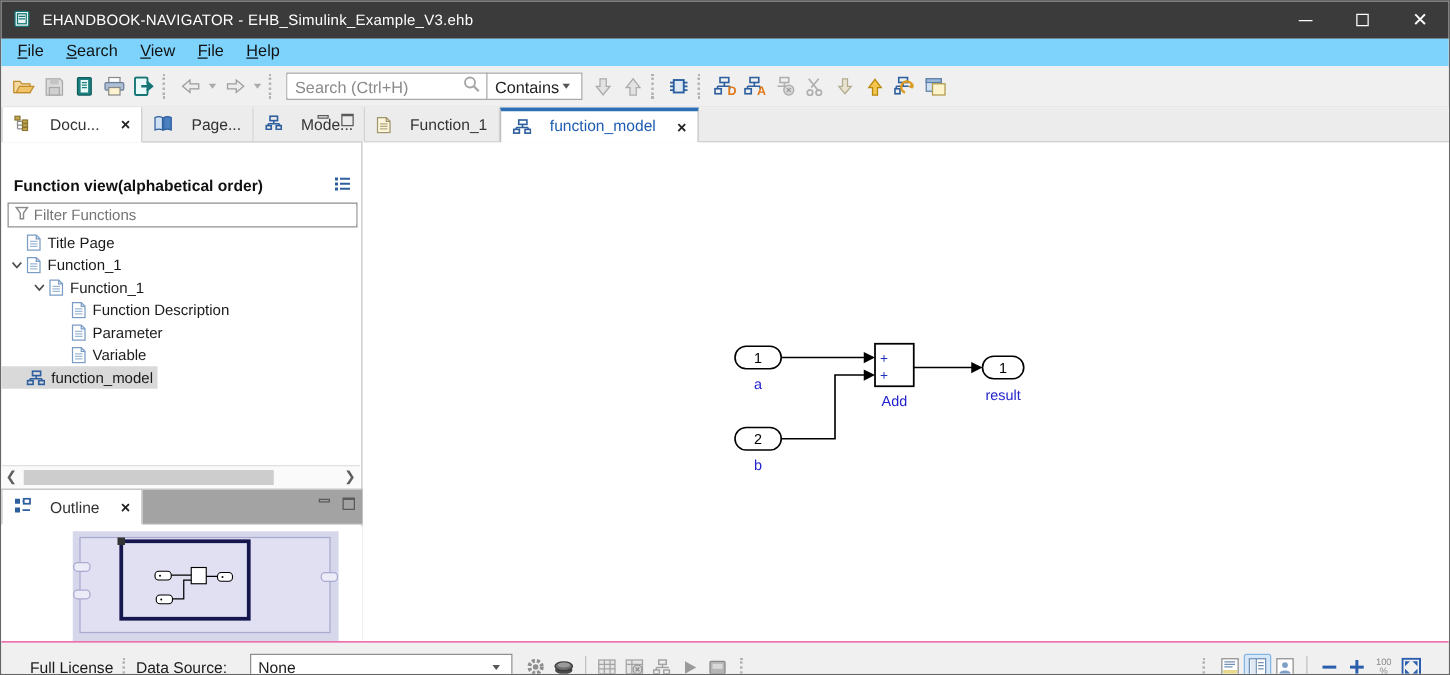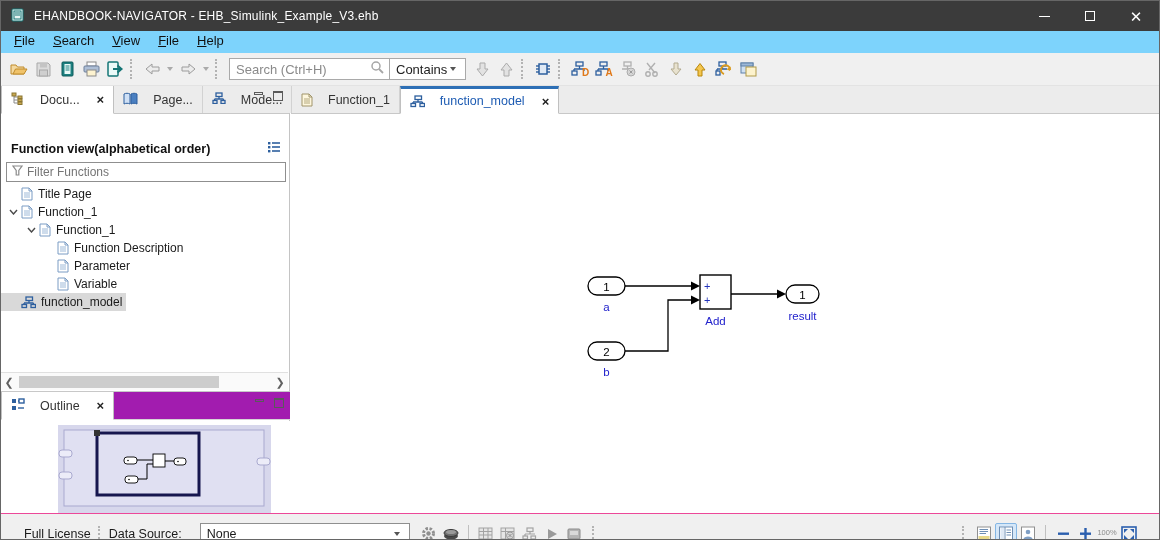--- a/index.html
+++ b/index.html
@@ -64,35 +64,35 @@
   .trow .lbl { margin-left:5px; white-space:nowrap; font-size:12px; }
   .trow.sel { background:#d9d9d9; }
 
   
   .hscroll { position:absolute; left:0; top:286px; width:287px; height:18px; background:#fafafa; border-top:1px solid #e0e0e0; display:flex; align-items:center; }
   .harrow { width:16px; text-align:center; color:#606060; font-size:11px; line-height:18px; }
   .hthumb { height:12px; background:#cdcdcd; width:200px; margin-left:2px; }
   .hspacer { flex:1; }
 
   
-  .outlinebar { position:absolute; left:0; top:305px; width:289px; height:29px; background:#a21caf; border-top:1px solid #c8c8c8; border-bottom:1px solid #d6d6d6; display:flex; }
+  .outlinebar { position:absolute; left:0; top:305px; width:289px; height:29px; background:#a3a3a3; border-top:1px solid #c8c8c8; border-bottom:1px solid #d6d6d6; display:flex; }
   .outline-content { position:absolute; left:0; top:335px; width:289px; height:92px; background:#fff; overflow:hidden; }
 
   
   .canvas { position:absolute; left:0; top:28px; width:870px; height:399px; background:#fff; }
 
   
   .statusbar { position:absolute; left:0; top:512px; width:100%; height:40px; background:#f0f0f0; border-top:1px solid #ec4899; display:flex; align-items:center; padding:0 19px; font-size:12.5px; }
   .ssep-dot { width:4px; height:16px; border-left:2px dotted #b3b3b3; margin:0 7px; }
   .ssep { width:1px; height:18px; background:#c0c0c0; margin:0 6px; }
   .combobox { width:210px; height:21px; background:#fff; border:1px solid #8f8f8f; display:flex; align-items:center; justify-content:space-between; padding:0 6px; margin-left:18px; }
   .sbtn { width:22px; height:21px; display:flex; align-items:center; justify-content:center; border-radius:2px; }
   .sbtn.activeview { background:#d5e7f8; border:1px solid #84b6e4; }
   .spacer { flex:1; }
-  .zoom100 { display:flex; flex-direction:row; justify-content:center; line-height:6.5px; color:#8b8b8b; font-size:7.5px; font-weight:normal; width:22px; }
+  .zoom100 { display:flex; flex-direction:column; align-items:center; justify-content:center; line-height:6.5px; color:#8b8b8b; font-size:7.5px; font-weight:normal; width:22px; }
 </style>
 </head>
 <body>
 
 <div class="window">
 
   <div class="titlebar">
     <span class="appicon">
       <svg width="16" height="16" viewBox="0 0 16 16">
           <rect x="2" y="2" width="11" height="12" rx="1" fill="#e8f4f2" stroke="#157575"></rect>

